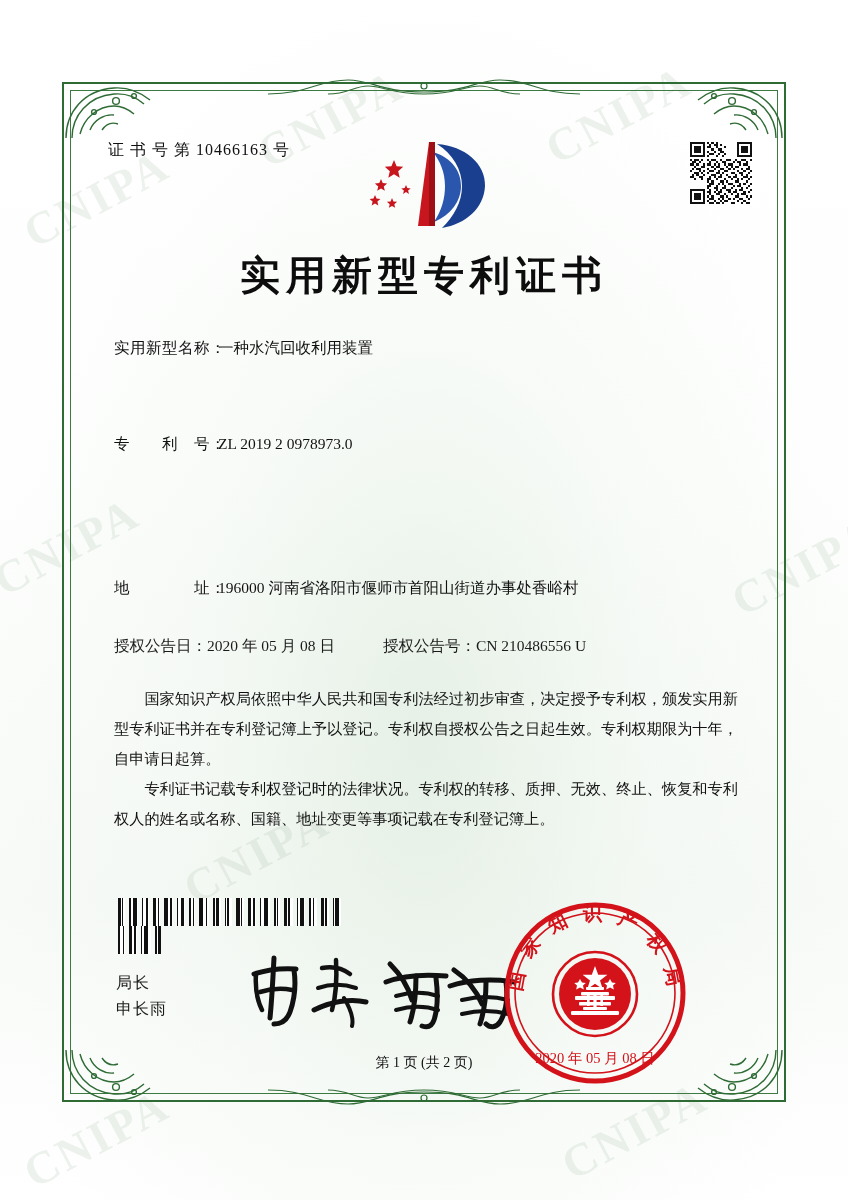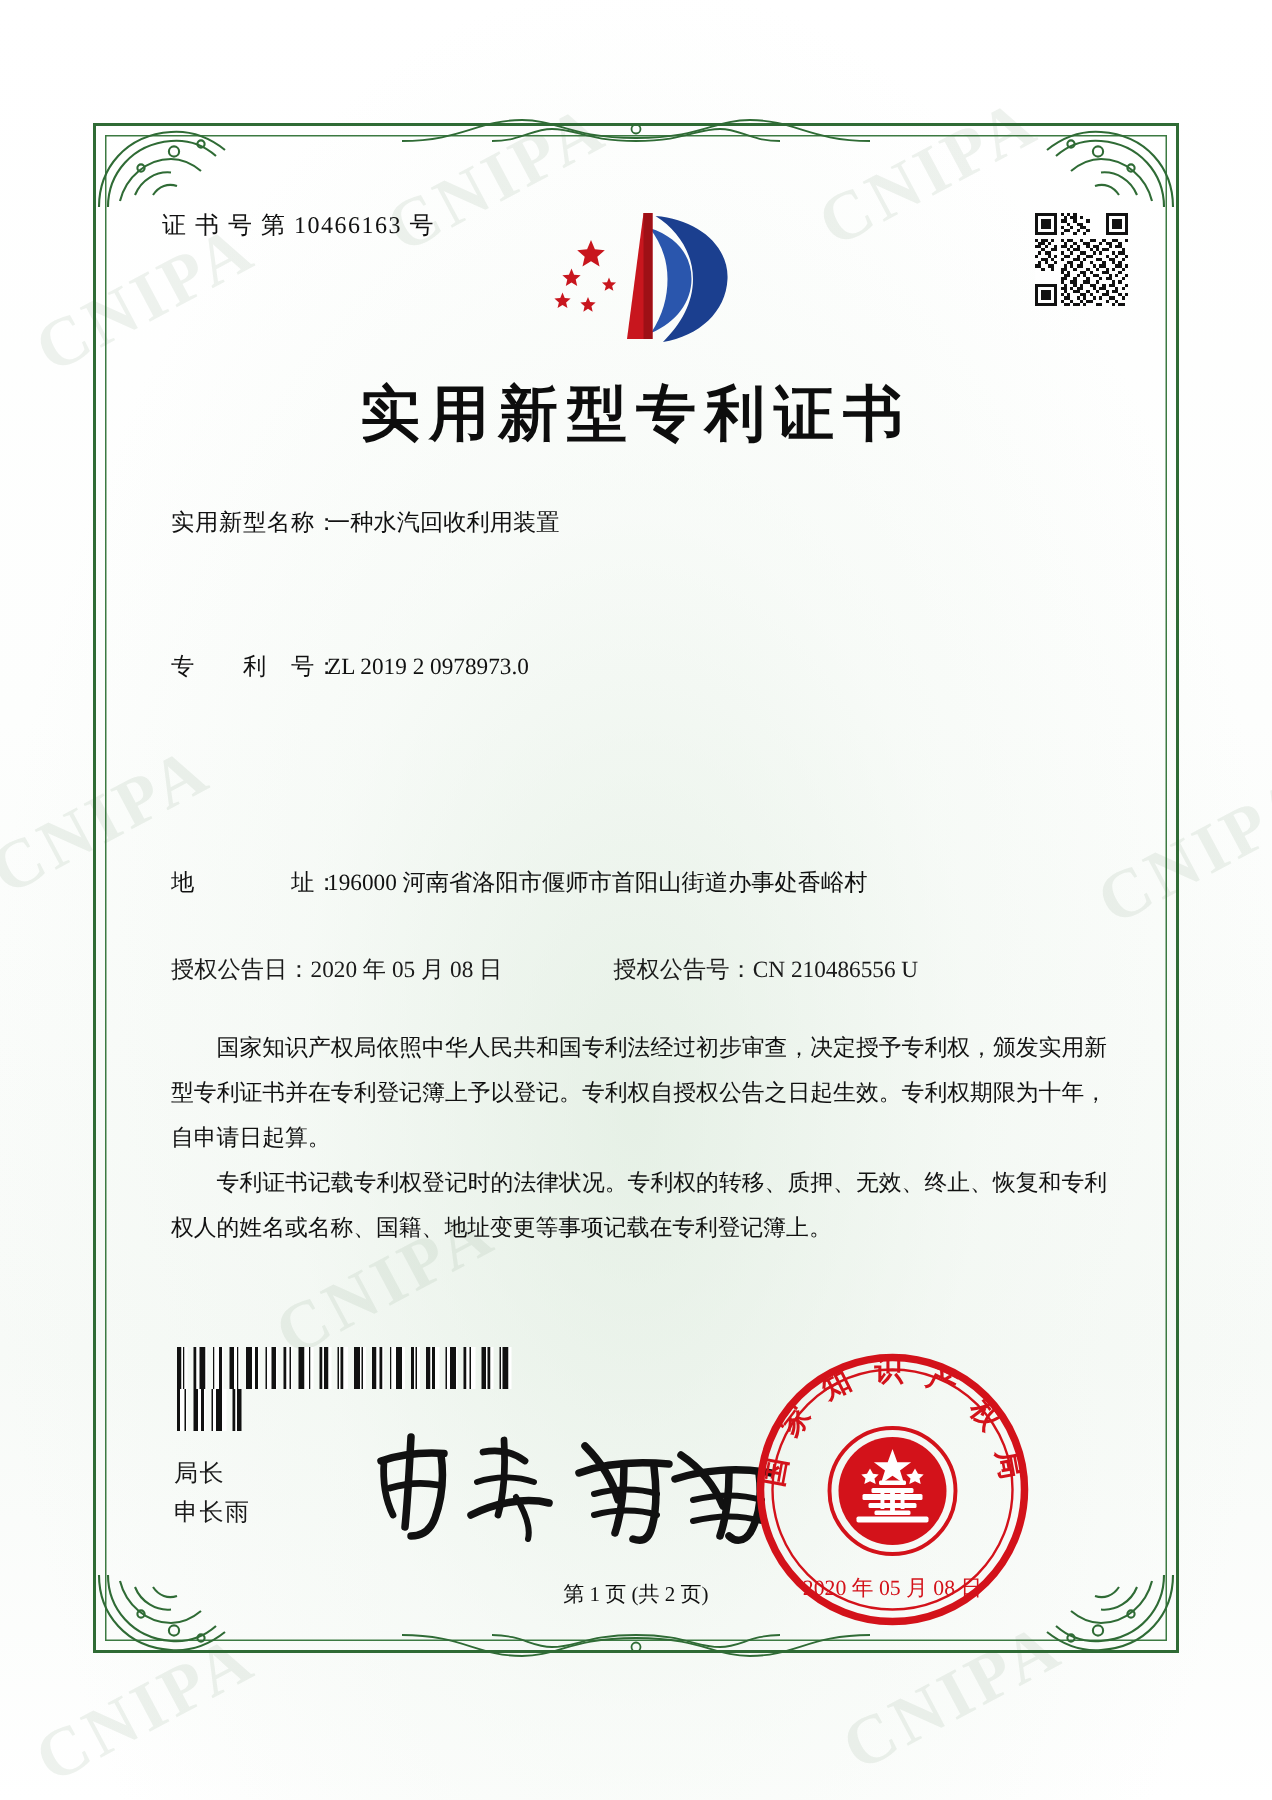--- a/index.html
+++ b/index.html
@@ -129,21 +129,21 @@
     letter-spacing: 0.5px;
   }
   .field-value { }
 
   #pub-date-row {
     position: absolute;
     left: 44px;
     right: 40px;
     font-size: 15.5px;
   }
-  #pub-no-label { margin-left: 74px; }
+  #pub-no-label { margin-left: 48px; }
 
   .para {
     position: absolute;
     left: 44px;
     width: 624px;
     font-size: 15.2px;
     line-height: 30px;
     text-align: justify;
     text-indent: 2em;
     color: #111;

